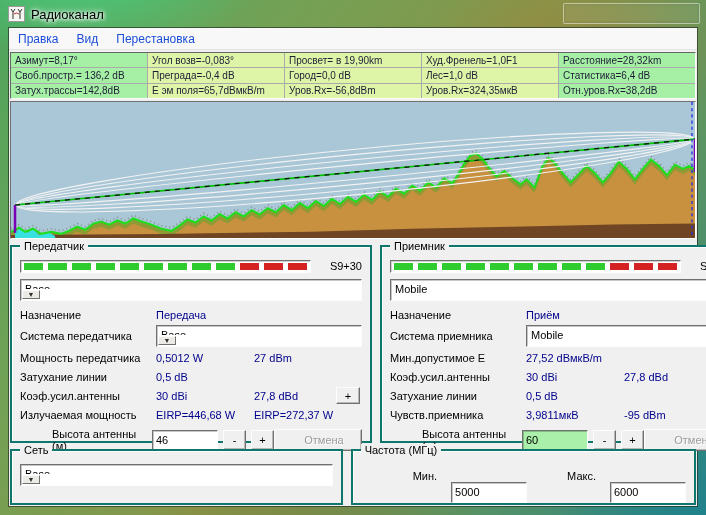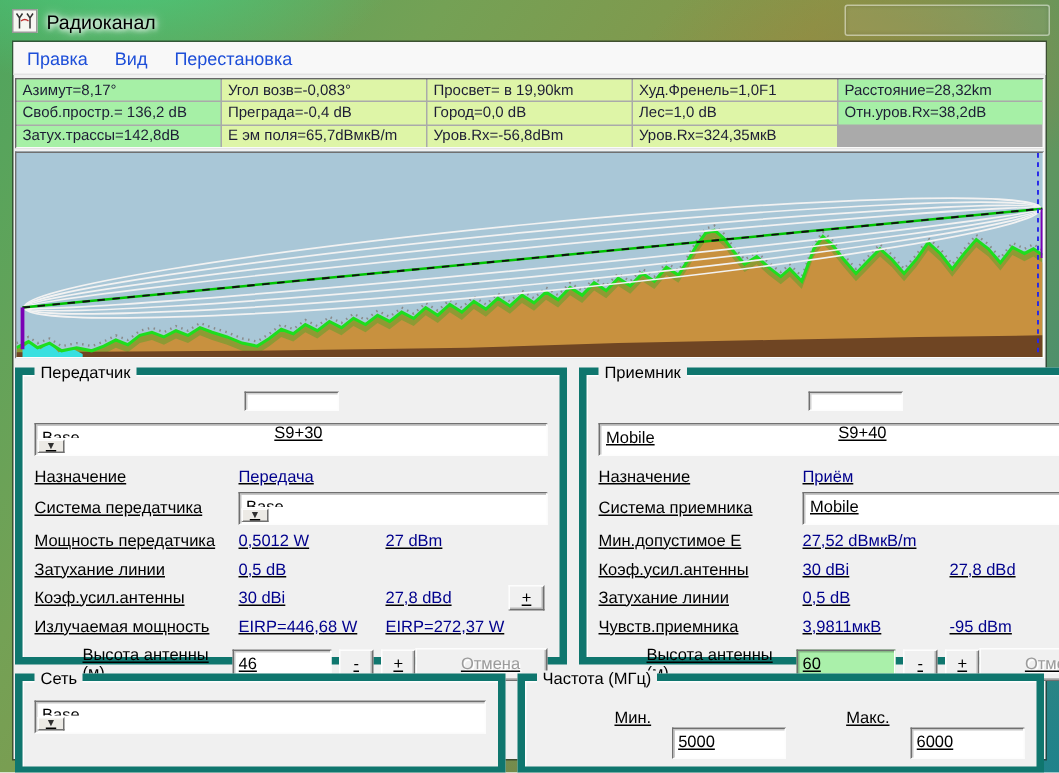--- a/index.html
+++ b/index.html
@@ -43,28 +43,28 @@
   .cell.green { background:#a6f0a6; }
   .cell.yellow { background:#def5a7; }
 
   
   .chart { margin:2px 1px; height:138px; background:#a9c7d7;
     border:1px solid; border-color:#707070 #fdfdfd #fdfdfd #707070; }
   .chart svg { display:block; width:100%; height:100%; }
 
   
   .row2 { display:flex; gap:8px; margin:6px 1px 0; }
-  .group { position:relative; flex:1; border:5px solid #0f766e;
-    box-shadow:inset 1px 1px 0 #fdfdfd; background:#f0f0f0;text-decoration:underline; }
+  .group { position:relative; flex:1; border:2px solid #0f766e;
+    box-shadow:inset 1px 1px 0 #fdfdfd; background:#f0f0f0; }
   .group-label { position:absolute; top:-7px; left:8px; background:#f0f0f0;
     padding:0 4px; font-size:11px; }
   .tall { height:198px; padding:11px 8px 0; }
-  .short { height:67px; padding:13px 8px 0; }
-
-  .meter-row { display:flex; align-items:center; gap:9px; height:16px;flex-direction:column; }
+  .short { height:56px; padding:13px 8px 0; }
+
+  .meter-row { display:flex; align-items:center; gap:9px; height:16px; }
   .meter-track { flex:1; height:13px; background:#fff; padding:2px 3px;
     border:1px solid; border-color:#707070 #fdfdfd #fdfdfd #707070;
     box-shadow:inset 1px 1px 0 rgba(0,0,0,.18); display:flex; gap:5px; }
   .seg { flex:1; height:7px; align-self:center; }
   .seg.g { background:#2ecc2e; } .seg.r { background:#d42222; }
   .meter-label { width:42px; text-align:right; }
 
   .combo { display:flex; height:22px; background:#fff;
     border:1px solid; border-color:#707070 #fdfdfd #fdfdfd #707070;
     box-shadow:inset 1px 1px 0 rgba(0,0,0,.22);flex-direction:column; }
@@ -132,20 +132,21 @@
         <div class="cell yellow">Угол возв=-0,083°</div>
         <div class="cell yellow">Преграда=-0,4 dB</div>
         <div class="cell yellow">Е эм поля=65,7dBмкВ/m</div>
         <div class="cell yellow">Просвет= в 19,90km</div>
         <div class="cell yellow">Город=0,0 dB</div>
         <div class="cell yellow">Уров.Rx=-56,8dBm</div>
         <div class="cell yellow">Худ.Френель=1,0F1</div>
         <div class="cell yellow">Лес=1,0 dB</div>
         <div class="cell yellow">Уров.Rx=324,35мкВ</div>
         <div class="cell green">Расстояние=28,32km</div>
+        <div class="cell green">Статистика=6,4 dB</div>
         <div class="cell green">Отн.уров.Rx=38,2dB</div>
       </div>
 
     <div class="chart">
         <svg viewBox="0 0 682 132" preserveAspectRatio="none">
           <rect x="0" y="0" width="682" height="132" fill="#a9c7d7"></rect>
           <polygon points="0,126 8,122 14,126 22,123 30,128 40,126 50,128 58,125 66,121 74,124 82,118 90,116 98,119 106,115 114,118 122,113 130,116 140,119 150,123 160,125 168,120 176,114 184,117 192,111 200,115 208,109 216,113 224,107 232,111 240,105 248,109 256,103 264,107 272,100 280,105 288,98 296,103 304,96 312,101 320,94 328,99 336,92 344,97 352,90 360,95 368,87 376,92 384,84 392,89 400,81 408,86 416,78 424,83 432,74 440,79 446,70 452,60 458,52 464,50 470,55 476,63 484,72 492,67 500,74 508,80 514,75 522,83 530,62 536,54 542,59 550,69 558,78 566,70 574,62 582,69 590,78 598,69 606,58 614,65 622,75 630,65 638,56 646,62 654,71 662,61 670,65 676,62 682,66 682,132 0,132" fill="#8e9a34"></polygon>
           <polygon points="0,131 8,127 14,131 22,128 30,131 40,131 50,131 58,130 66,126 74,129 82,123 90,121 98,124 106,120 114,123 122,118 130,121 140,124 150,128 160,130 168,125 176,119 184,122 192,116 200,120 208,114 216,118 224,112 232,116 240,110 248,114 256,108 264,112 272,105 280,110 288,103 296,108 304,101 312,106 320,99 328,104 336,97 344,102 352,95 360,100 368,92 376,97 384,89 392,94 400,86 408,91 416,83 424,88 432,79 440,84 446,75 452,65 458,57 464,55 470,60 476,68 484,77 492,72 500,79 508,85 514,80 522,88 530,67 536,59 542,64 550,74 558,83 566,75 574,67 582,74 590,83 598,74 606,63 614,70 622,80 630,70 638,61 646,67 654,76 662,66 670,70 676,67 682,71 682,132 0,132" fill="#c8913f"></polygon>
           <polygon points="0,129 150,128 300,126 400,123 500,121 600,119 682,118 682,132 0,132" fill="#6f4523"></polygon>
           <polygon points="4,126 10,122 16,127 22,123 28,129 36,126 44,130 44,132 4,132" fill="#38e0e0"></polygon>

